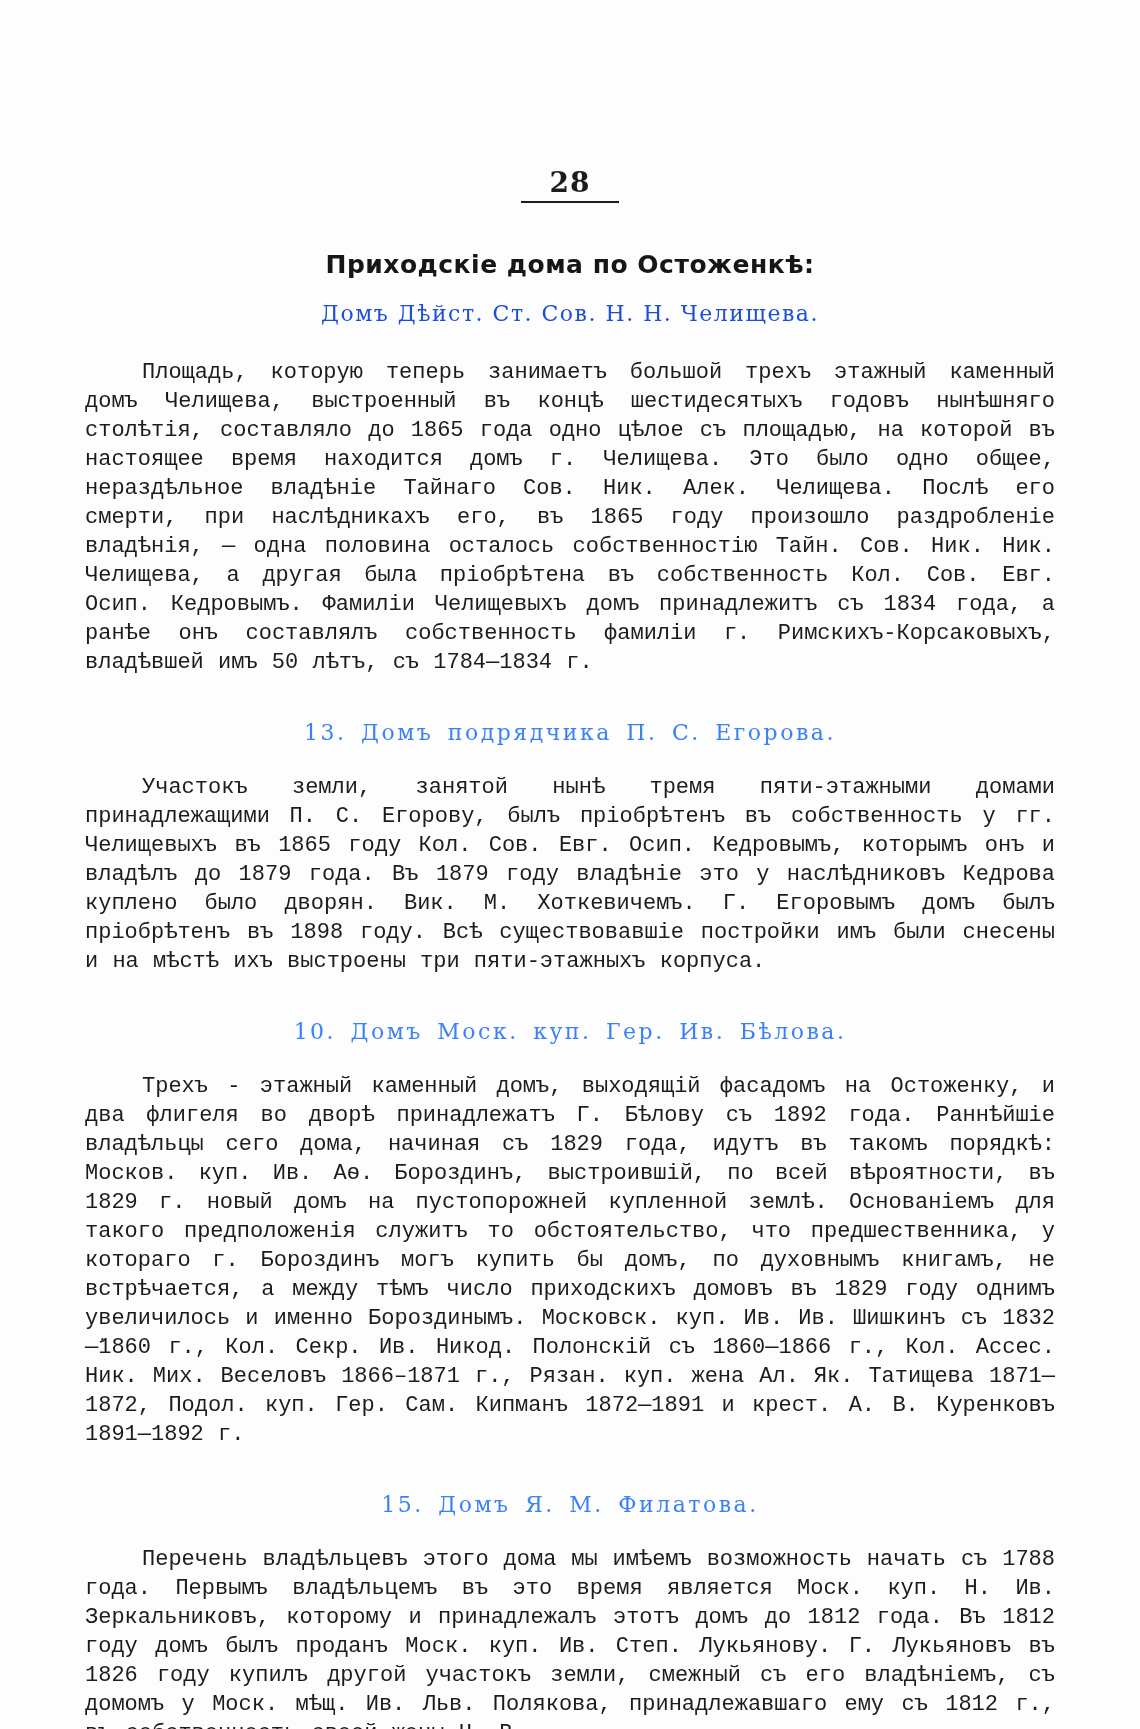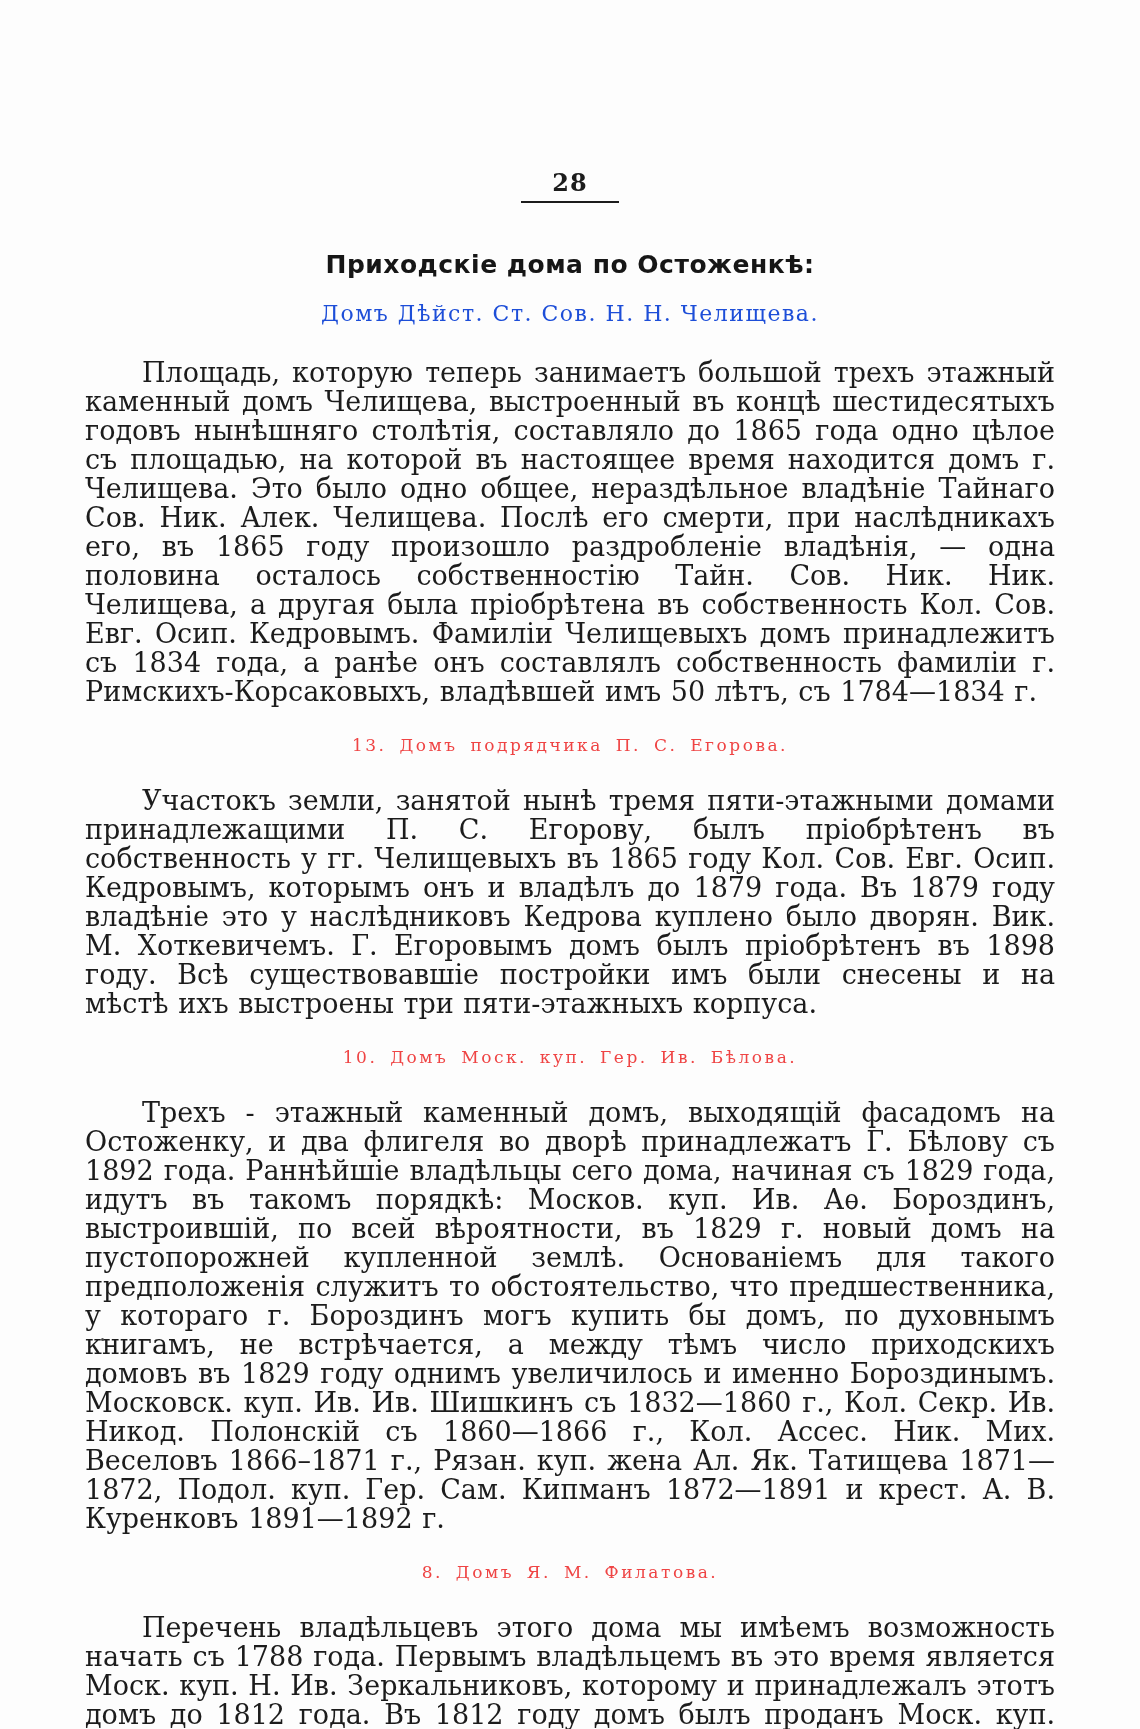--- a/index.html
+++ b/index.html
@@ -17,21 +17,21 @@
     font-family: "DejaVu Serif", "Liberation Serif", serif;
     overflow: hidden;
     box-sizing: border-box;
     padding: 0 85px;
   }
   .pagenum-wrap {
     padding-top: 170px;
     text-align: center;
   }
   .pagenum {
-    font-size: 24px;
+    font-size: 28px;
     font-weight: 700;
     letter-spacing: 1px;
     line-height: 26px;
   }
   .pagenum-rule {
     width: 98px;
     height: 2px;
     background: #1c1c1c;
     margin: 5px auto 0 auto;
   }
@@ -51,36 +51,37 @@
     font-weight: 400;
     font-size: 22px;
     line-height: 30px;
     letter-spacing: 1.5px;
     color: #1d4ed8;
   }
   p.body-par {
     margin: 0;
     text-align: justify;
     text-indent: 57px;
-    font-size: 27px;
+    font-size: 22px;
     line-height: 29px;
     word-spacing: 1px;
+    font-family: Liberation Mono, monospace;
   }
   p.first-par {
     margin-top: 29px;
   }
   h3.section-heading {
-    margin: 25px 0 26px 0;
+    margin: 41px 0 26px 0;
     text-align: center;
     font-weight: 400;
-    font-size: 17px;
+    font-size: 22px;
     line-height: 29px;
     letter-spacing: 2.5px;
     word-spacing: 5px;
-    color: #ef4444;
+    color: #3b82f6;
   }
   .speck {
     position: absolute;
     left: 101px;
     top: 1338px;
     width: 3px;
     height: 3px;
     border-radius: 50%;
     background: #4a4a4a;
   }
@@ -102,19 +103,19 @@
   <p class="body-par first-par">Площадь, которую теперь занимаетъ большой трехъ этажный каменный домъ Челищева, выстроенный въ концѣ шестидесятыхъ годовъ нынѣшняго столѣтія, составляло до 1865 года одно цѣлое съ площадью, на которой въ настоящее время находится домъ г. Челищева. Это было одно общее, нераздѣльное владѣніе Тайнаго Сов. Ник. Алек. Челищева. Послѣ его смерти, при наслѣдникахъ его, въ 1865 году произошло раздробленіе владѣнія, — одна половина осталось собственностію Тайн. Сов. Ник. Ник. Челищева, а другая была пріобрѣтена въ собственность Кол. Сов. Евг. Осип. Кедровымъ. Фамиліи Челищевыхъ домъ принадлежитъ съ 1834 года, а ранѣе онъ составлялъ собственность фамиліи г. Римскихъ-Корсаковыхъ, владѣвшей имъ 50 лѣтъ, съ 1784—1834 г.</p>
 
   <h3 class="section-heading">13. Домъ подрядчика П. С. Егорова.</h3>
 
   <p class="body-par">Участокъ земли, занятой нынѣ тремя пяти-этажными домами принадлежащими П. С. Егорову, былъ пріобрѣтенъ въ собственность у гг. Челищевыхъ въ 1865 году Кол. Сов. Евг. Осип. Кедровымъ, которымъ онъ и владѣлъ до 1879 года. Въ 1879 году владѣніе это у наслѣдниковъ Кедрова куплено было дворян. Вик. М. Хоткевичемъ. Г. Егоровымъ домъ былъ пріобрѣтенъ въ 1898 году. Всѣ существовавшіе постройки имъ были снесены и на мѣстѣ ихъ выстроены три пяти-этажныхъ корпуса.</p>
 
   <h3 class="section-heading">10. Домъ Моск. куп. Гер. Ив. Бѣлова.</h3>
 
   <p class="body-par">Трехъ - этажный каменный домъ, выходящій фасадомъ на Остоженку, и два флигеля во дворѣ принадлежатъ Г. Бѣлову съ 1892 года. Раннѣйшіе владѣльцы сего дома, начиная съ 1829 года, идутъ въ такомъ порядкѣ: Москов. куп. Ив. Аѳ. Бороздинъ, выстроившій, по всей вѣроятности, въ 1829 г. новый домъ на пустопорожней купленной землѣ. Основаніемъ для такого предположенія служитъ то обстоятельство, что предшественника, у котораго г. Бороздинъ могъ купить бы домъ, по духовнымъ книгамъ, не встрѣчается, а между тѣмъ число приходскихъ домовъ въ 1829 году однимъ увеличилось и именно Бороздинымъ. Московск. куп. Ив. Ив. Шишкинъ съ 1832—1860 г., Кол. Секр. Ив. Никод. Полонскій съ 1860—1866 г., Кол. Ассес. Ник. Мих. Веселовъ 1866–1871 г., Рязан. куп. жена Ал. Як. Татищева 1871—1872, Подол. куп. Гер. Сам. Кипманъ 1872—1891 и крест. А. В. Куренковъ 1891—1892 г.</p>
 
-  <h3 class="section-heading">8. Домъ Я. М. Филатова.</h3>
+  <h3 class="section-heading">15. Домъ Я. М. Филатова.</h3>
 
   <p class="body-par">Перечень владѣльцевъ этого дома мы имѣемъ возможность начать съ 1788 года. Первымъ владѣльцемъ въ это время является Моск. куп. Н. Ив. Зеркальниковъ, которому и принадлежалъ этотъ домъ до 1812 года. Въ 1812 году домъ былъ проданъ Моск. куп. Ив. Степ. Лукьянову. Г. Лукьяновъ въ 1826 году купилъ другой участокъ земли, смежный съ его владѣніемъ, съ домомъ у Моск. мѣщ. Ив. Льв. Полякова, принадлежавшаго ему съ 1812 г., въ собственность своей жены Н. В.</p>
 
   <div class="speck"></div>
 
 </div>
 
 </body></html>

